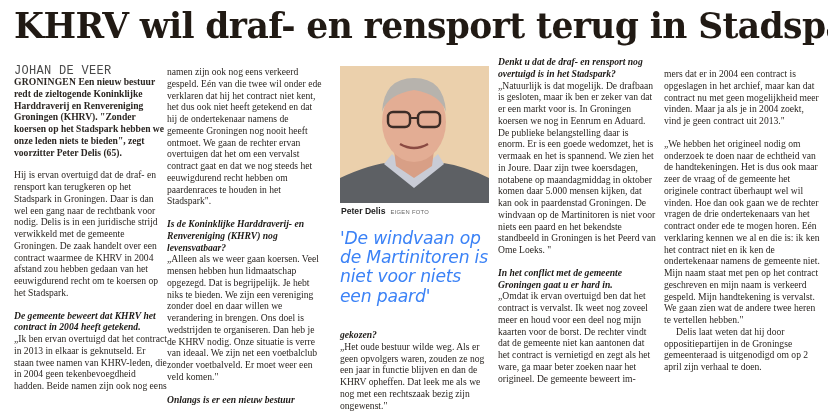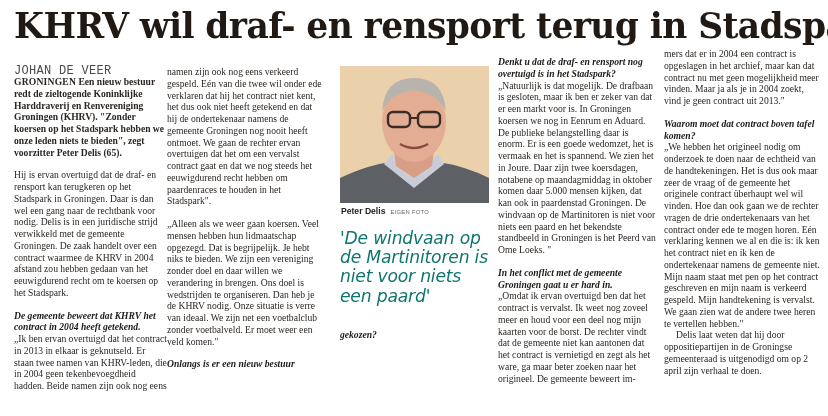--- a/index.html
+++ b/index.html
@@ -23,41 +23,42 @@
   .photo {
     position:absolute; left:340px; top:66px; width:149px; height:137px;
     background:#ecd2b0; overflow:hidden;
   }
   .caption { position:absolute; left:341px; top:206px; font-family:"Liberation Sans", sans-serif; font-size:8px; color:#222; white-space:nowrap;}
   .caption .name { font-weight:bold; font-size:8.6px;margin-top:16px; }
   .caption .credit { font-size:5.8px; color:#666; margin-left:5px; letter-spacing:0.3px;}
   .pull {
     position:absolute; left:340px; top:229px; width:156px;
     font-family:"DejaVu Sans", sans-serif; font-style:italic; font-size:17.2px;
-    line-height:19.2px; color:#0f766e; letter-spacing:-0.2px;
+    line-height:19.2px; color:#3b82f6; letter-spacing:-0.2px;
   }
 </style>
 </head>
 <body>
 
 <div class="headline">KHRV wil draf- en rensport terug in Stadspark</div>
 
 <div class="col" style="left:14px; top:66px; width:153px;">
   <p class="byline">JOHAN DE VEER</p>
   <p class="lead"><span class="dateline">GRONINGEN</span><span> Een nieuw bestuur redt de zieltogende Koninklijke Harddraverij en Renvereniging Groningen (KHRV). "Zonder koersen op het Stadspark hebben we onze leden niets te bieden", zegt voorzitter Peter Delis (65).</span></p>
   <div class="gap"></div>
   <p>Hij is ervan overtuigd dat de draf- en rensport kan terugkeren op het Stadspark in Groningen. Daar is dan wel een gang naar de rechtbank voor nodig. Delis is in een juridische strijd verwikkeld met de gemeente Groningen. De zaak handelt over een contract waarmee de KHRV in 2004 afstand zou hebben gedaan van het eeuwigdurend recht om te koersen op het Stadspark.</p>
   <div class="gap"></div>
   <p class="q">De gemeente beweert dat KHRV het contract in 2004 heeft getekend.</p>
   <p style="height:60px; overflow:hidden;">„Ik ben ervan overtuigd dat het contract in 2013 in elkaar is geknutseld. Er staan twee namen van KHRV-leden, die in 2004 geen tekenbevoegdheid hadden. Beide namen zijn ook nog eens verkeerd gespeld. Eén van die twee wil onder ede verklaren dat hij het contract niet kent, het dus ook niet heeft getekend en dat hij de ondertekenaar namens de gemeente Groningen nog nooit heeft ontmoet. We gaan de rechter ervan overtuigen dat het om een vervalst contract gaat en dat we nog steeds het eeuwigdurend recht hebben om paardenraces te houden in het Stadspark".</p>
 </div>
 
 <div class="col" style="left:167px; top:66px; width:156px; height:350px; overflow:hidden;">
   <p>namen zijn ook nog eens verkeerd gespeld. Eén van die twee wil onder ede verklaren dat hij het contract niet kent, het dus ook niet heeft getekend en dat hij de ondertekenaar namens de gemeente Groningen nog nooit heeft ontmoet. We gaan de rechter ervan overtuigen dat het om een vervalst contract gaat en dat we nog steeds het eeuwigdurend recht hebben om paardenraces te houden in het Stadspark".</p>
   <div class="gap"></div>
+  <p class="q">Is de Koninklijke Harddraverij- en Renvereniging (KHRV) nog levensvatbaar?</p>
   <p>„Alleen als we weer gaan koersen. Veel mensen hebben hun lidmaatschap opgezegd. Dat is begrijpelijk. Je hebt niks te bieden. We zijn een vereniging zonder doel en daar willen we verandering in brengen. Ons doel is wedstrijden te organiseren. Dan heb je de KHRV nodig. Onze situatie is verre van ideaal. We zijn net een voetbalclub zonder voetbalveld. Er moet weer een veld komen."</p>
   <div class="gap"></div>
   <p class="q">Onlangs is er een nieuw bestuur</p>
 </div>
 
 <div class="photo">
   <svg width="149" height="137" viewBox="0 0 149 137">
     <rect width="149" height="137" fill="#ecd2b0"></rect>
     <rect x="0" y="0" width="149" height="137" fill="#e9cda8" opacity="0.5"></rect>
 
@@ -79,29 +80,29 @@
   </svg>
 </div>
 <div class="caption">
   <span class="name">Peter Delis</span><span class="credit">EIGEN FOTO</span>
 </div>
 
 <div class="pull">'De windvaan op de Martinitoren is niet voor niets een paard'</div>
 
 <div class="col" style="left:340px; top:329px; width:156px;">
   <p class="q">gekozen?</p>
+  <p>„Het oude bestuur wilde weg. Als er geen opvolgers waren, zouden ze nog een jaar in functie blijven en dan de KHRV opheffen. Dat leek me als we nog met een rechtszaak bezig zijn ongewenst."</p>
 </div>
 
 <div class="col" style="left:498px; top:56px; width:158px;">
   <p class="q">Denkt u dat de draf- en rensport nog overtuigd is in het Stadspark?</p>
   <p>„Natuurlijk is dat mogelijk. De drafbaan is gesloten, maar ik ben er zeker van dat er een markt voor is. In Groningen koersen we nog in Eenrum en Aduard. De publieke belangstelling daar is enorm. Er is een goede wedomzet, het is vermaak en het is spannend. We zien het in Joure. Daar zijn twee koersdagen, notabene op maandagmiddag in oktober komen daar 5.000 mensen kijken, dat kan ook in paardenstad Groningen. De windvaan op de Martinitoren is niet voor niets een paard en het bekendste standbeeld in Groningen is het Peerd van Ome Loeks. "</p>
   <div class="gap"></div>
   <p class="q">In het conflict met de gemeente Groningen gaat u er hard in.</p>
   <p>„Omdat ik ervan overtuigd ben dat het contract is vervalst. Ik weet nog zoveel meer en houd voor een deel nog mijn kaarten voor de borst. De rechter vindt dat de gemeente niet kan aantonen dat het contract is vernietigd en zegt als het ware, ga maar beter zoeken naar het origineel. De gemeente beweert im-</p>
 </div>
 
-<div class="col" style="left:664px; top:48px; width:158px;">
+<div class="col" style="left:664px; top:68px; width:158px;">
   <p>mers dat er in 2004 een contract is opgeslagen in het archief, maar kan dat contract nu met geen mogelijkheid meer vinden. Maar ja als je in 2004 zoekt, vind je geen contract uit 2013."</p>
   <div class="gap"></div>
-  <p class="q">Waarom moet dat contract boven tafel komen?</p>
   <p>„We hebben het origineel nodig om onderzoek te doen naar de echtheid van de handtekeningen. Het is dus ook maar zeer de vraag of de gemeente het originele contract überhaupt wel wil vinden. Hoe dan ook gaan we de rechter vragen de drie ondertekenaars van het contract onder ede te mogen horen. Eén verklaring kennen we al en die is: ik ken het contract niet en ik ken de ondertekenaar namens de gemeente niet. Mijn naam staat met pen op het contract geschreven en mijn naam is verkeerd gespeld. Mijn handtekening is vervalst. We gaan zien wat de andere twee heren te vertellen hebben."</p>
   <p class="indent">Delis laat weten dat hij door oppositiepartijen in de Groningse gemeenteraad is uitgenodigd om op 2 april zijn verhaal te doen.</p>
 </div>
 
 </body></html>

